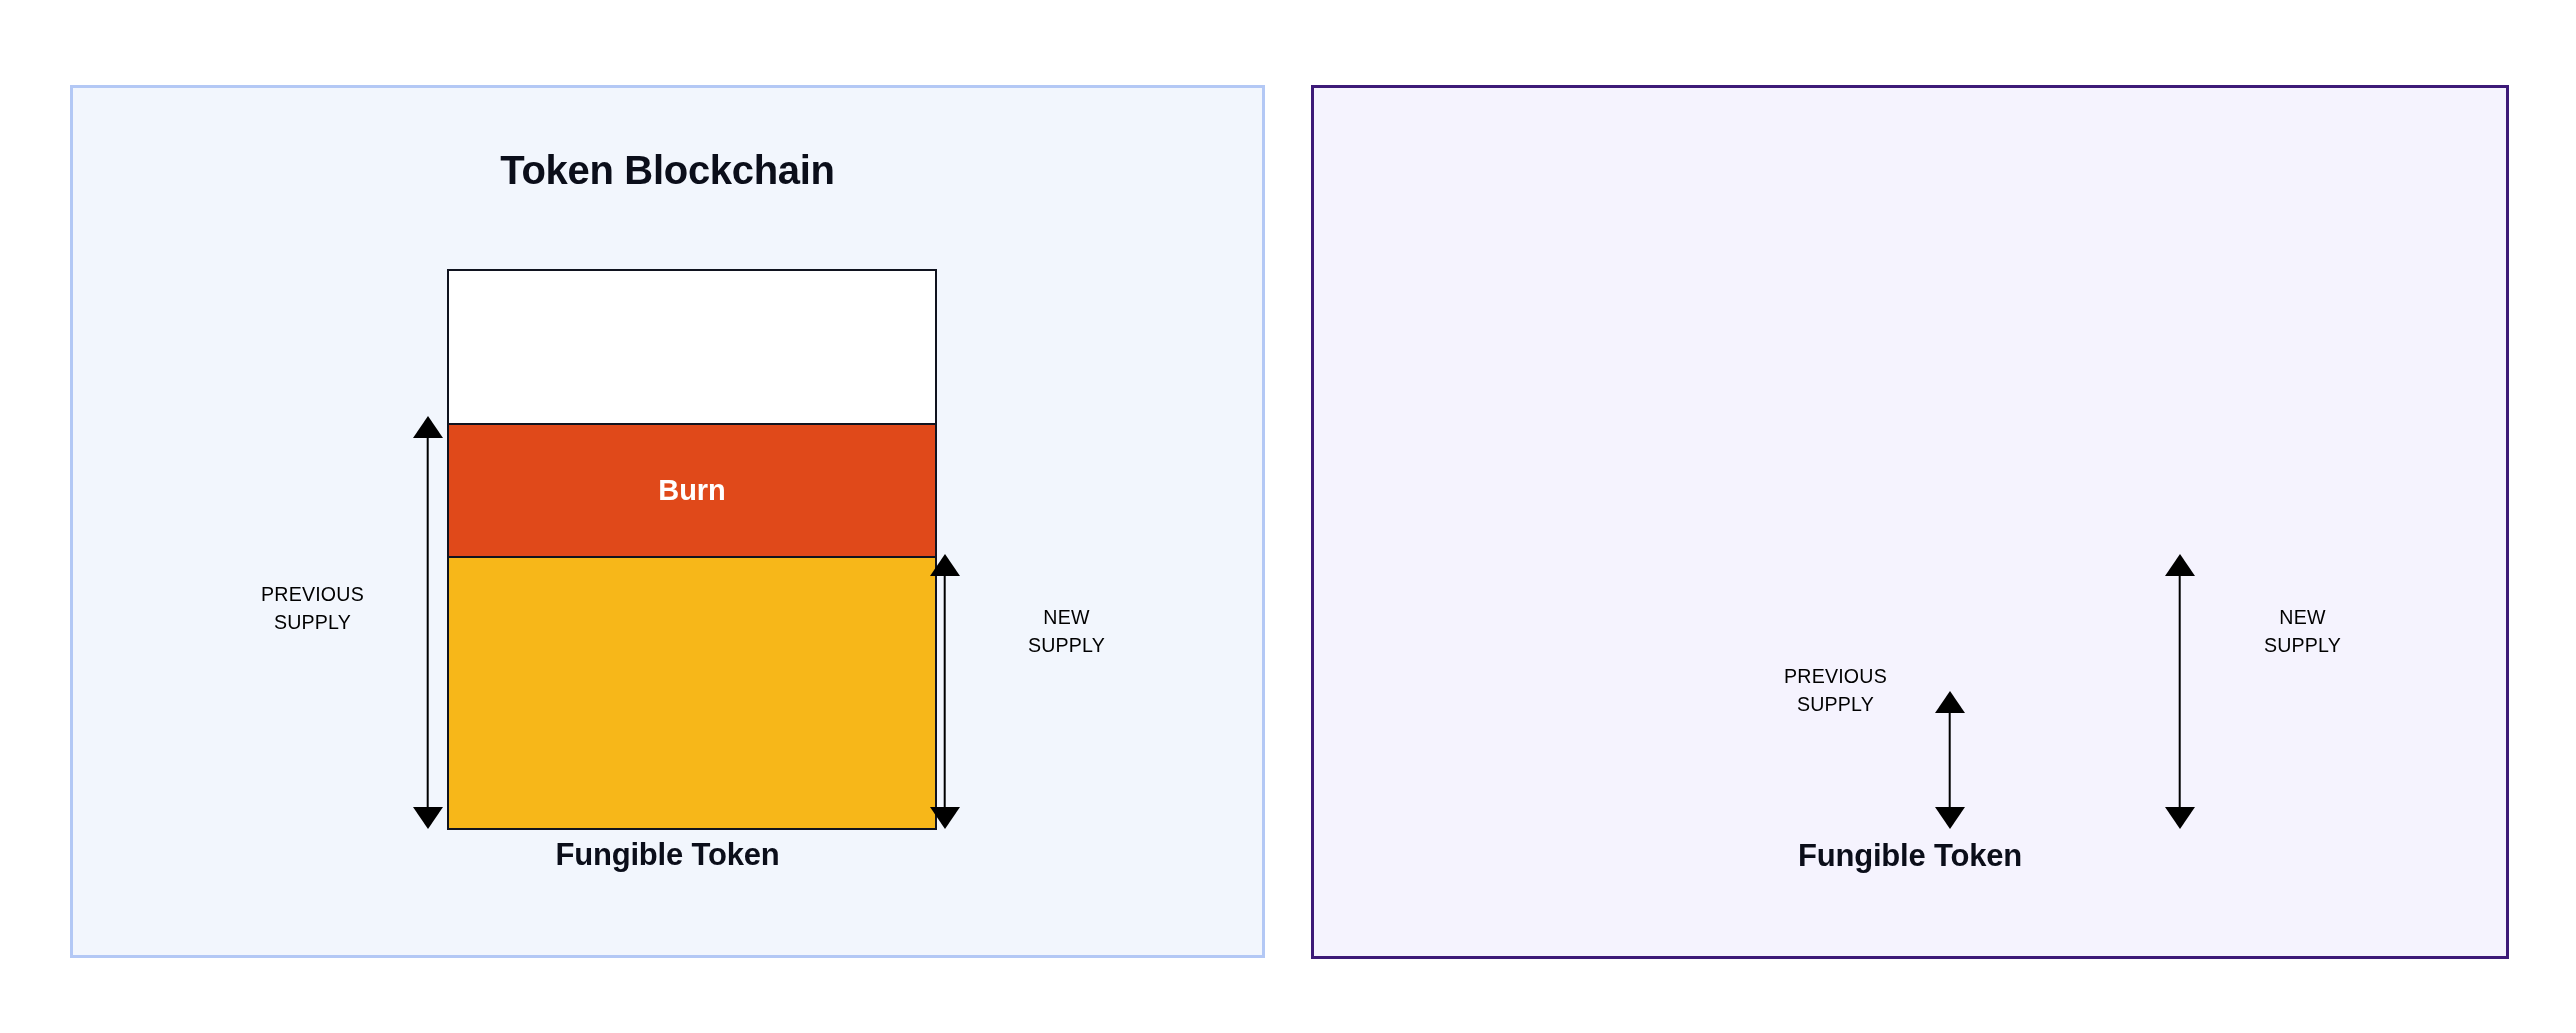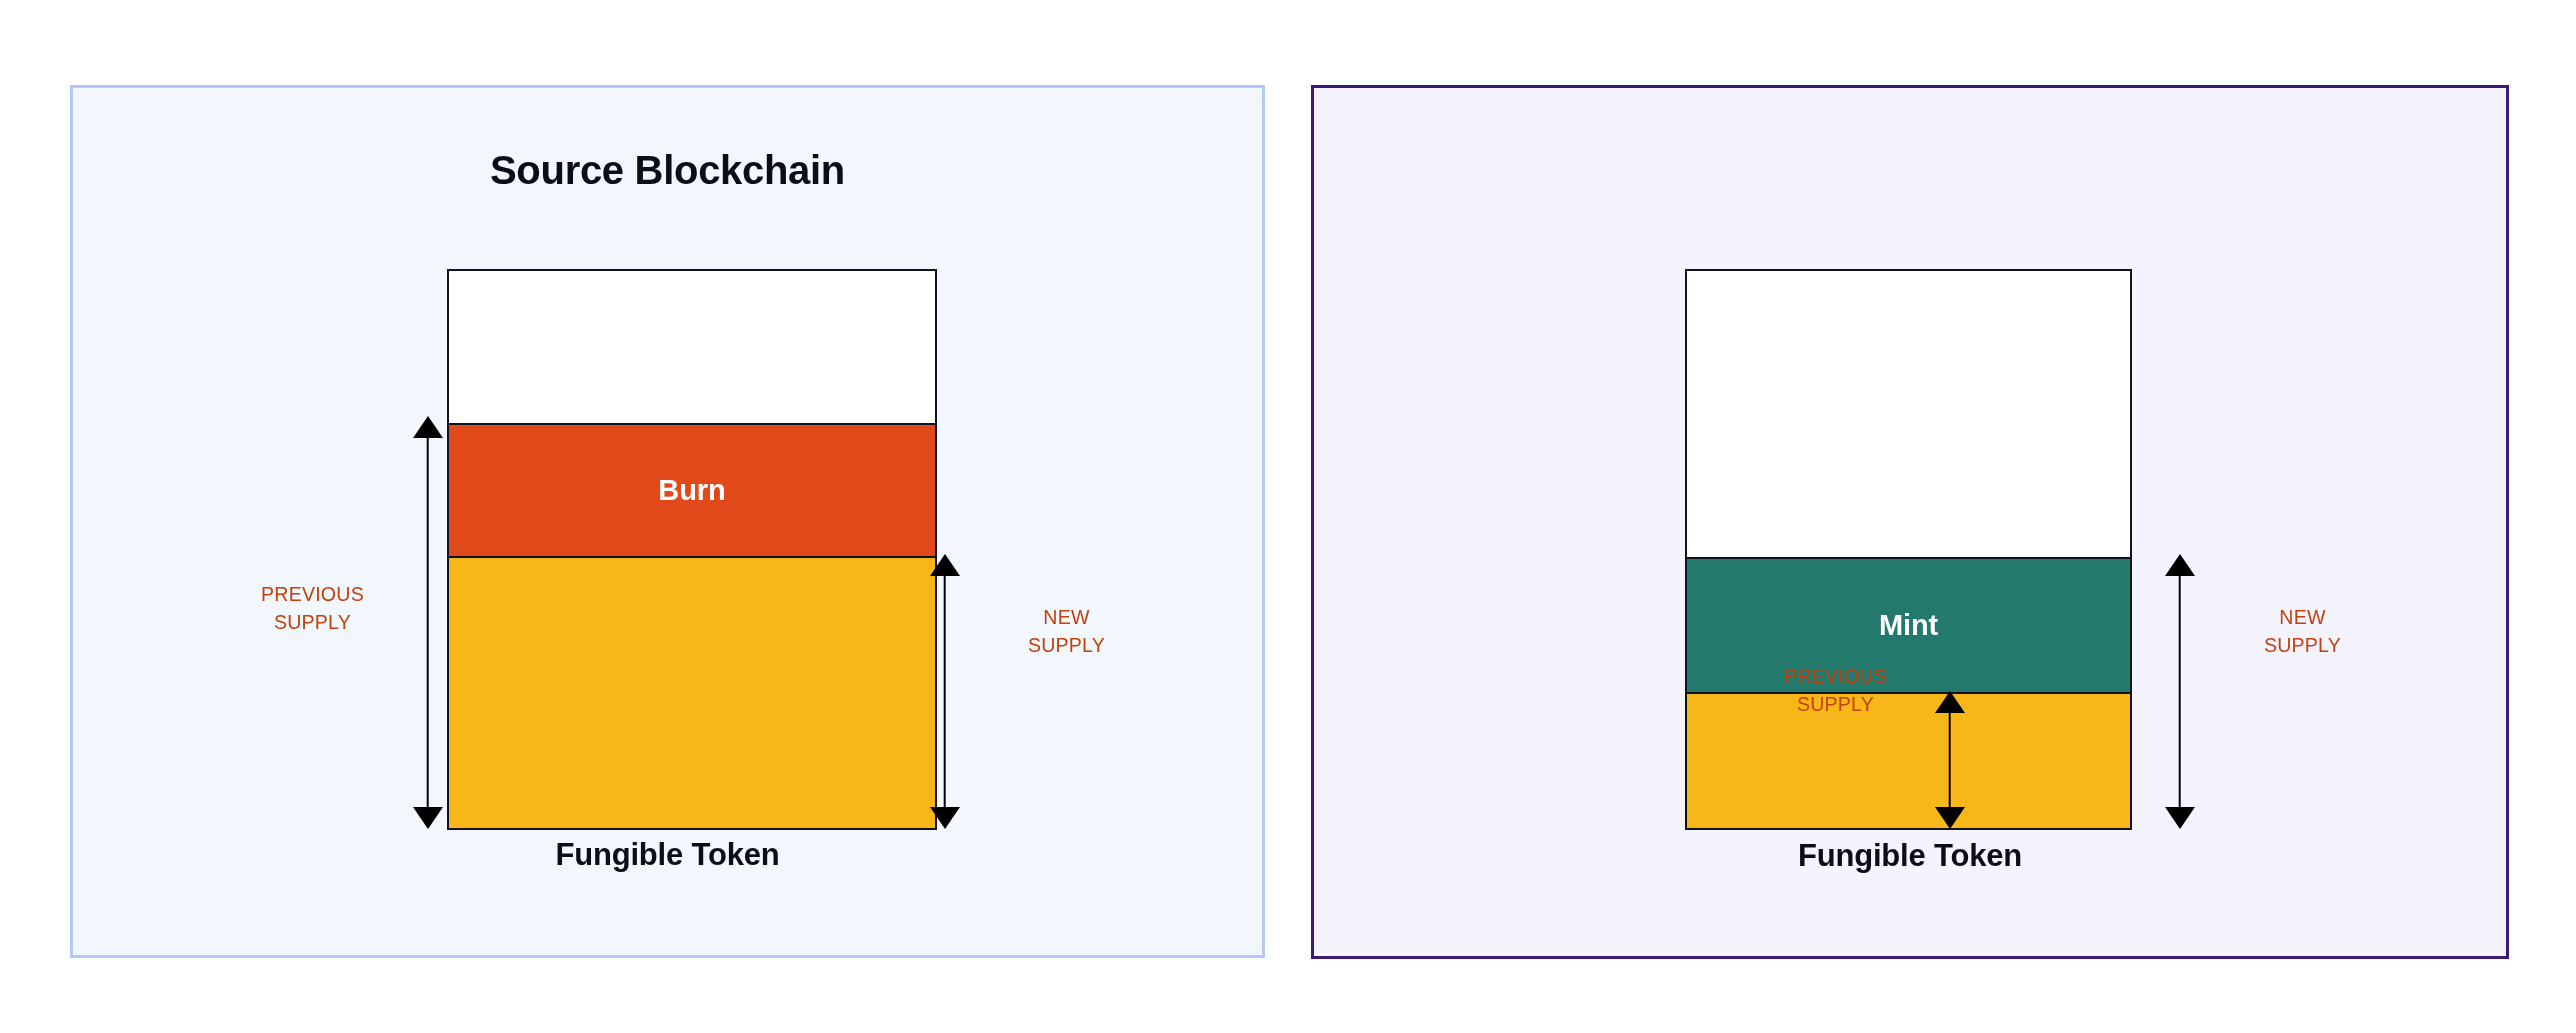--- a/index.html
+++ b/index.html
@@ -34,21 +34,21 @@
   
   .dim{position:absolute;}
   .dim .shaft{position:absolute;left:50%;transform:translateX(-50%);
     width:2.6px;background:#000000;}
   .dim .head{position:absolute;left:50%;transform:translateX(-50%);
     width:0;height:0;border-left:15px solid transparent;
     border-right:15px solid transparent;}
   .dim .head.up{border-bottom:22px solid #000000;top:0;}
   .dim .head.down{border-top:22px solid #000000;bottom:0;}
 
-  .dim-label{position:absolute;font-size:19.6px;font-weight:400;color:#c2410c;
+  .dim-label{position:absolute;font-size:19.6px;font-weight:400;color:#000000;
     text-align:center;line-height:1.45;letter-spacing:0.2px;white-space:pre-line;}
 
   
   #dim-src-prev{left:339px;top:328px;width:31px;height:413px;}
   #dim-src-prev .shaft{top:18px;bottom:18px;}
   #dim-src-prev-label{left:145px;top:492px;width:189px;}
 
   
   #dim-src-new{left:856px;top:466px;width:31px;height:275px;}
   #dim-src-new .shaft{top:18px;bottom:18px;}
@@ -62,21 +62,21 @@
   
   #dim-dst-new{left:850px;top:466px;width:31px;height:275px;}
   #dim-dst-new .shaft{top:18px;bottom:18px;}
   #dim-dst-new-label{left:894px;top:515px;width:189px;}
 </style>
 </head>
 <body>
 
 <div class="panel" id="panel-source">
 
-  <div class="panel-title">Source Blockchain</div>
+  <div class="panel-title">Token Blockchain</div>
 
   <div class="bar" id="bar-source">
     <div class="seg" style="flex:0 0 27.3%;background:#FFFFFF;">
       <span class="seg-label"></span>
     </div>
     <div class="seg" style="flex:0 0 23.8%;background:#E0491A;">
       <span class="seg-label">Burn</span>
     </div>
     <div class="seg" style="flex:1 1 auto;background:#F7B719;">
       <span class="seg-label"></span>
@@ -98,31 +98,20 @@
   </div>
   <div class="dim-label" id="dim-src-new-label">NEW
 SUPPLY</div>
 
   <div class="panel-footer">Fungible Token</div>
 </div>
 
 <div class="panel" id="panel-dest">
 
 
-  <div class="bar" id="bar-dest">
-    <div class="seg" style="flex:0 0 51.3%;background:#FFFFFF;">
-      <span class="seg-label"></span>
-    </div>
-    <div class="seg" style="flex:0 0 24.2%;background:#23796C;">
-      <span class="seg-label">Mint</span>
-    </div>
-    <div class="seg" style="flex:1 1 auto;background:#F7B719;">
-      <span class="seg-label"></span>
-    </div>
-  </div>
 
   <div class="dim" id="dim-dst-prev">
     <span class="head up"></span>
     <span class="shaft"></span>
     <span class="head down"></span>
   </div>
   <div class="dim-label" id="dim-dst-prev-label">PREVIOUS
 SUPPLY</div>
 
   <div class="dim" id="dim-dst-new">

